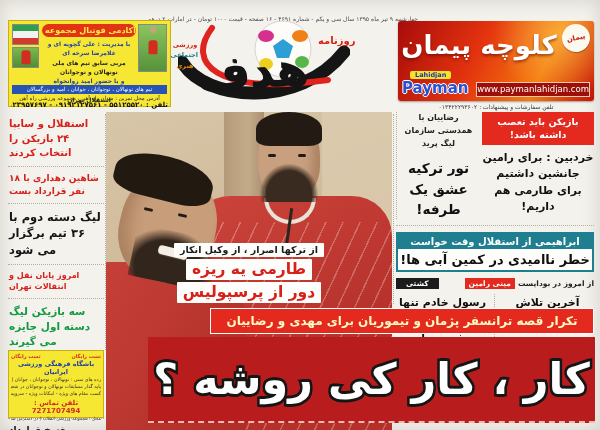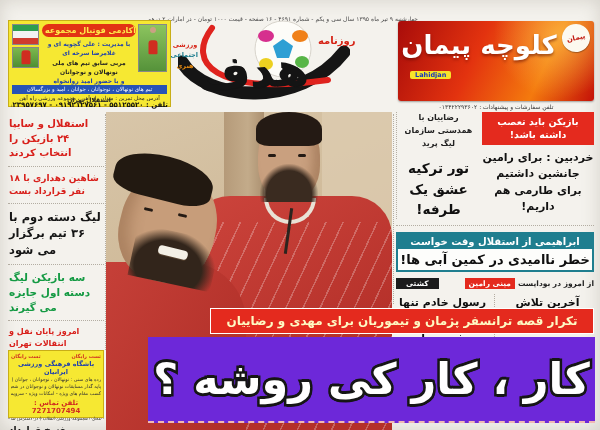--- a/index.html
+++ b/index.html
@@ -161,21 +161,21 @@
   .headsrow .hcol { flex:1; text-align:center; font-size:11px; font-weight:900; line-height:1.65;
                     color:#101010; }
   .headsrow .hcol + .hcol { border-left:none; border-right:1px dotted #b3ada2; padding-right:5px; }
 
   .transfer { position:absolute; left:210px; right:6px; top:308px; height:26px; background:#e42a1e;
               z-index:6; display:flex; align-items:center; justify-content:center;
               box-shadow:0 0 0 1px #fff inset; }
   .transfer span{ color:#fef9c3; font-size:12px; font-weight:900; white-space:nowrap; }
 
   
-  .banner { position:absolute; left:148px; right:5px; top:337px; height:86px; background:#6d28d9;
+  .banner { position:absolute; left:148px; right:5px; top:337px; height:86px; background:#b91c1c;
             z-index:5; display:flex; align-items:center; justify-content:center;
             border-bottom:2px dashed #f0b9b4; }
   .banner span { color:#fff; font-size:43px; font-weight:900; white-space:nowrap; line-height:1;
                  -webkit-text-stroke:5px #161616; paint-order:stroke fill;
                  text-shadow:2px 2px 0 #161616,-2px 2px 0 #161616,2px -2px 0 #161616,
                              -2px -2px 0 #161616,0 3px 0 #161616,0 -3px 0 #161616; }
 
   .vline { position:absolute; top:114px; width:0; border-left:1px dotted #b3ada2; z-index:2; }
 </style>
 </head>
@@ -225,31 +225,33 @@
   <div class="rooznameh">روزنامه</div>
   <div class="hadaf-title">هدف</div>
 
   <div class="payman">
     <div class="flare"></div>
     <div class="seal">پیمان</div>
     <div class="ptitle">کلوچه پیمان</div>
     <div class="brow">
       <div class="brand">
         <span class="lahidjan">Lahidjan</span>
+        <span class="pname">Payman</span>
       </div>
+      <div class="web">www.paymanlahidjan.com</div>
     </div>
   </div>
   <div class="payman-orders">تلفن سفارشات و پیشنهادات : ۰۱۳۴۲۲۲۹۳۶۰۲</div>
 
   <div class="leftcol">
     <div class="li s0" style="color: rgb(216, 32, 27);">استقلال و سایپا ۲۴ بازیکن را انتخاب کردند</div>
     <div class="li s1" style="color: rgb(216, 32, 27);">شاهین دهداری با ۱۸ نفر قرارداد بست</div>
     <div class="li s2" style="color: rgb(21, 21, 21);">لیگ دسته دوم با ۳۶ تیم برگزار می شود</div>
+    <div class="li s4" style="color: rgb(216, 32, 27);">امروز پایان نقل و انتقالات تهران</div>
     <div class="li s3" style="color: rgb(20, 154, 67);">سه بازیکن لیگ دسته اول جایزه می گیرند</div>
-    <div class="li s4" style="color: rgb(216, 32, 27);">امروز پایان نقل و انتقالات تهران</div>
     <div class="li s5" style="color: rgb(27, 95, 174);">نساجی با فکری ، مسگر ساروی ، خاوری نژاد ، یعقوب نیا استارت زد</div>
     <div class="li s6" style="color: rgb(21, 21, 21);">فسخ قرارداد عابدینی و آل کرامه با ماشین سازی</div>
   </div>
 
   <div class="clubad">
     <div class="freerow">
       <span>تست رایگان</span>
       <span>تست رایگان</span>
     </div>
     <div class="ctitle">باشگاه فرهنگی ورزشی ایرانیان</div>
@@ -274,20 +276,25 @@
     <div class="p2-eye" style="left:192px;"></div>
     <div class="p1-body"></div>
     <div class="p1-head"></div>
     <div class="p1-hair"></div>
     <div class="p1-beard"></div>
     <div class="p1-eye" style="left:38px; top:96px;"></div>
     <div class="p1-eye" style="left:72px; top:102px;"></div>
     <div class="p1-smile"></div>
   </div>
 
+  <div class="chips">
+    <div><span class="chip chip-top">از ترکها اصرار ، از وکیل انکار</span></div>
+    <div><span class="chip chip-red">طارمی یه ریزه</span></div>
+    <div><span class="chip chip-red">دور از پرسپولیس</span></div>
+  </div>
 
   <div class="rightcol">
     <div class="sec1">
       <div class="colA">
         <div class="badge-red">بازیکن باید تعصب داشته باشد!</div>
         <div class="khordbin">خردبین : برای رامین جانشین داشتیم برای طارمی هم داریم!</div>
       </div>
       <div class="colB">
         <div class="rez-kick">رضاییان با همدستی سازمان لیگ پرید</div>
         <div class="tour">تور ترکیه عشق یک طرفه!</div>

